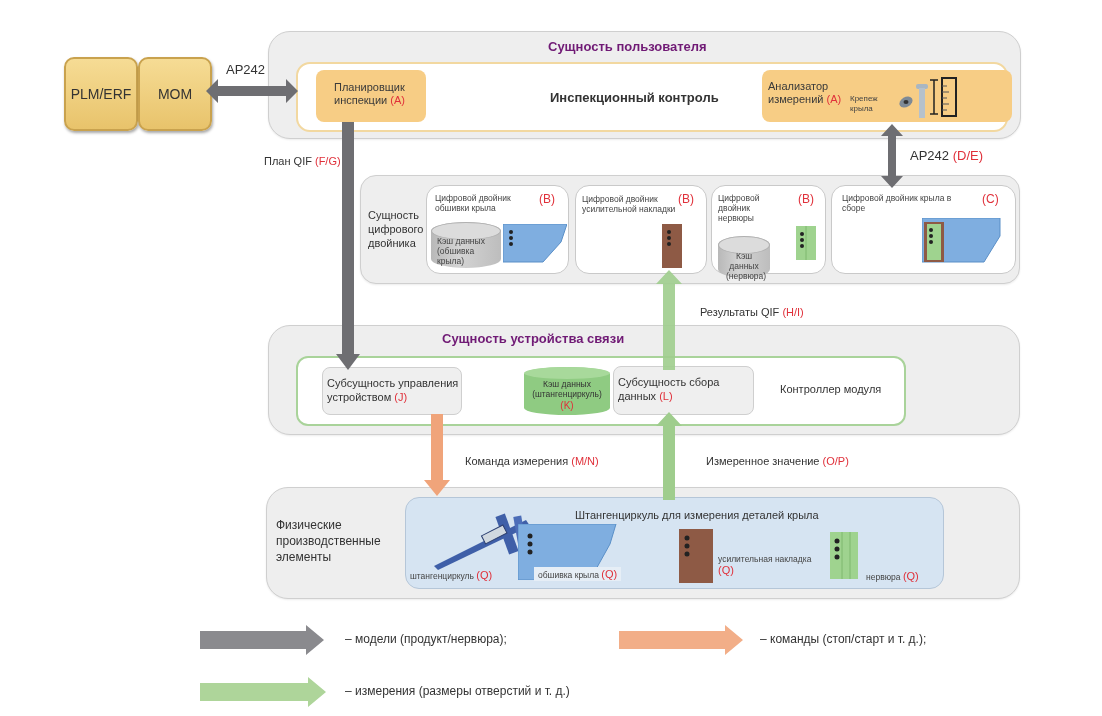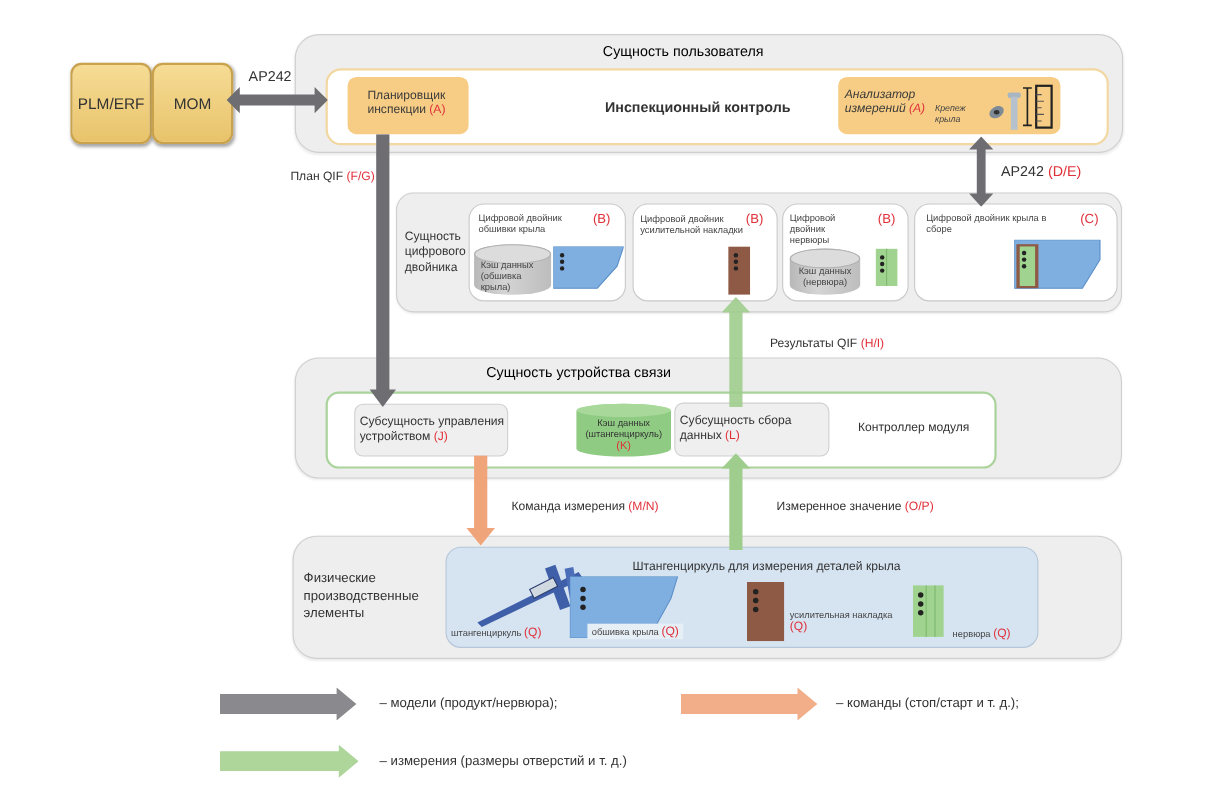--- a/index.html
+++ b/index.html
@@ -1,20 +1,20 @@
 <!DOCTYPE html>
 <html><head>
 <meta charset="utf-8">
 <style>
   html,body{margin:0;padding:0;background:#ffffff;}
   body{width:1102px;height:716px;position:relative;overflow:hidden;font-family:"Liberation Sans",sans-serif;color:#333;}
   .abs{position:absolute;}
   .red{color:#e0303a;}
   .panel{position:absolute;background:#eeeeee;border:1.5px solid #cfcfcf;border-radius:22px;box-shadow:0 1px 2px rgba(0,0,0,.08);}
-  .panel-title{position:absolute;font-size:13px;color:#000000;}
+  .panel-title{position:absolute;font-size:13px;color:#701a75;font-weight:bold;}
   .sysbox{position:absolute;background:linear-gradient(#f6dc95,#e8c36b);border:2px solid #c9a24e;border-radius:10px;display:flex;align-items:center;justify-content:center;font-size:14px;color:#333;box-shadow:1px 2px 3px rgba(0,0,0,.35);text-align:center;}
   .inner-orange{position:absolute;background:#fff;border:2px solid #f2d8a0;border-radius:14px;}
   .orange-box{position:absolute;background:#f7cd85;border-radius:8px;font-size:11px;color:#3a3a3a;line-height:13px;}
   .twin{position:absolute;background:#fff;border:1.5px solid #c9c9c9;border-radius:14px;font-size:8.5px;color:#444;line-height:10px;}
   .twin .tag{position:absolute;font-size:12px;color:#e0303a;}
   .cyl{position:absolute;background:linear-gradient(90deg,#b8b8b8,#d4d4d4 40%,#bdbdbd);border-radius:50% / 9px;font-size:8.5px;color:#444;text-align:center;line-height:10px;}
   .cyl .top{position:absolute;left:0;right:0;top:0;height:16px;border-radius:50%;background:#dcdcdc;border:1px solid #b0b0b0;}
   .cyl .txt{position:absolute;left:0;right:0;}
   .green-inner{position:absolute;background:#fff;border:2px solid #a9d39a;border-radius:12px;}
   .subbox{position:absolute;background:#efefef;border:1.5px solid #cfcfcf;border-radius:8px;font-size:11px;color:#333;line-height:14px;}
@@ -37,21 +37,21 @@
 <div class="panel" style="left:268px;top:31px;width:751px;height:106px;"></div>
 <div class="panel-title" style="left:548px;top:39px;">Сущность пользователя</div>
 <div class="inner-orange" style="left:296px;top:62px;width:708px;height:66px;"></div>
 <div class="orange-box" style="left:316px;top:70px;width:110px;height:52px;">
   <div style="position:absolute;left:18px;top:11px;width:90px;">
     <span>Планировщик инспекции</span>
     <span class="red">(A)</span>
   </div>
 </div>
 <div class="lbl" style="left:550px;top:90px;font-size:13px;font-weight:bold;">Инспекционный контроль</div>
-<div class="orange-box" style="left:762px;top:70px;width:202px;height:52px;font-style:italic;">
+<div class="orange-box" style="left:762px;top:70px;width:250px;height:52px;">
   <div style="position:absolute;left:6px;top:10px;width:80px;">
     <span>Анализатор измерений</span>
     <span class="red">(A)</span>
   </div>
   <div class="small" style="left:88px;top:24px;width:30px;white-space:normal;font-size:8px;line-height:10px;">Крепеж крыла</div>
   <svg class="abs" style="left:132px;top:4px;" width="76" height="46">
     <ellipse cx="12" cy="28" rx="7" ry="5" fill="#7e8a96" transform="rotate(-30 12 28)"></ellipse>
     <ellipse cx="12" cy="28" rx="2.5" ry="2" fill="#333"></ellipse>
     <rect x="22" y="10" width="12" height="5" rx="2" fill="#a9b6c2"></rect>
     <rect x="25" y="14" width="6" height="30" fill="#b5c1cc"></rect>
@@ -101,21 +101,21 @@
       <rect width="20" height="44" fill="#8e5a45"></rect>
       <circle cx="7" cy="8" r="2" fill="#222"></circle>
       <circle cx="7" cy="14" r="2" fill="#222"></circle>
       <circle cx="7" cy="20" r="2" fill="#222"></circle>
     </svg>
 </div>
 
 <div class="twin" style="left:711px;top:185px;width:113px;height:87px;">
   <div class="abs" style="left:6px;top:7px;width:70px;">Цифровой двойник нервюры</div>
   <div class="tag" style="left:86px;top:8px;">(B)</div>
-  <div class="cyl" style="left:6px;top:40px;width:64px;height:42px;">
+  <div class="cyl" style="left:6px;top:50px;width:52px;height:42px;">
       <div class="top"></div>
       <div class="txt" style="top:15px;padding:0 8px;">Кэш данных (нервюра)</div>
     </div>
   <svg class="abs" style="left:84px;top:40px;" width="20" height="34">
       <rect width="20" height="34" fill="#9fd38f"></rect>
       <line x1="10" y1="0" x2="10" y2="34" stroke="#7fb86f"></line>
       <circle cx="6" cy="8" r="2" fill="#222"></circle>
       <circle cx="6" cy="14" r="2" fill="#222"></circle>
       <circle cx="6" cy="20" r="2" fill="#222"></circle>
     </svg>

